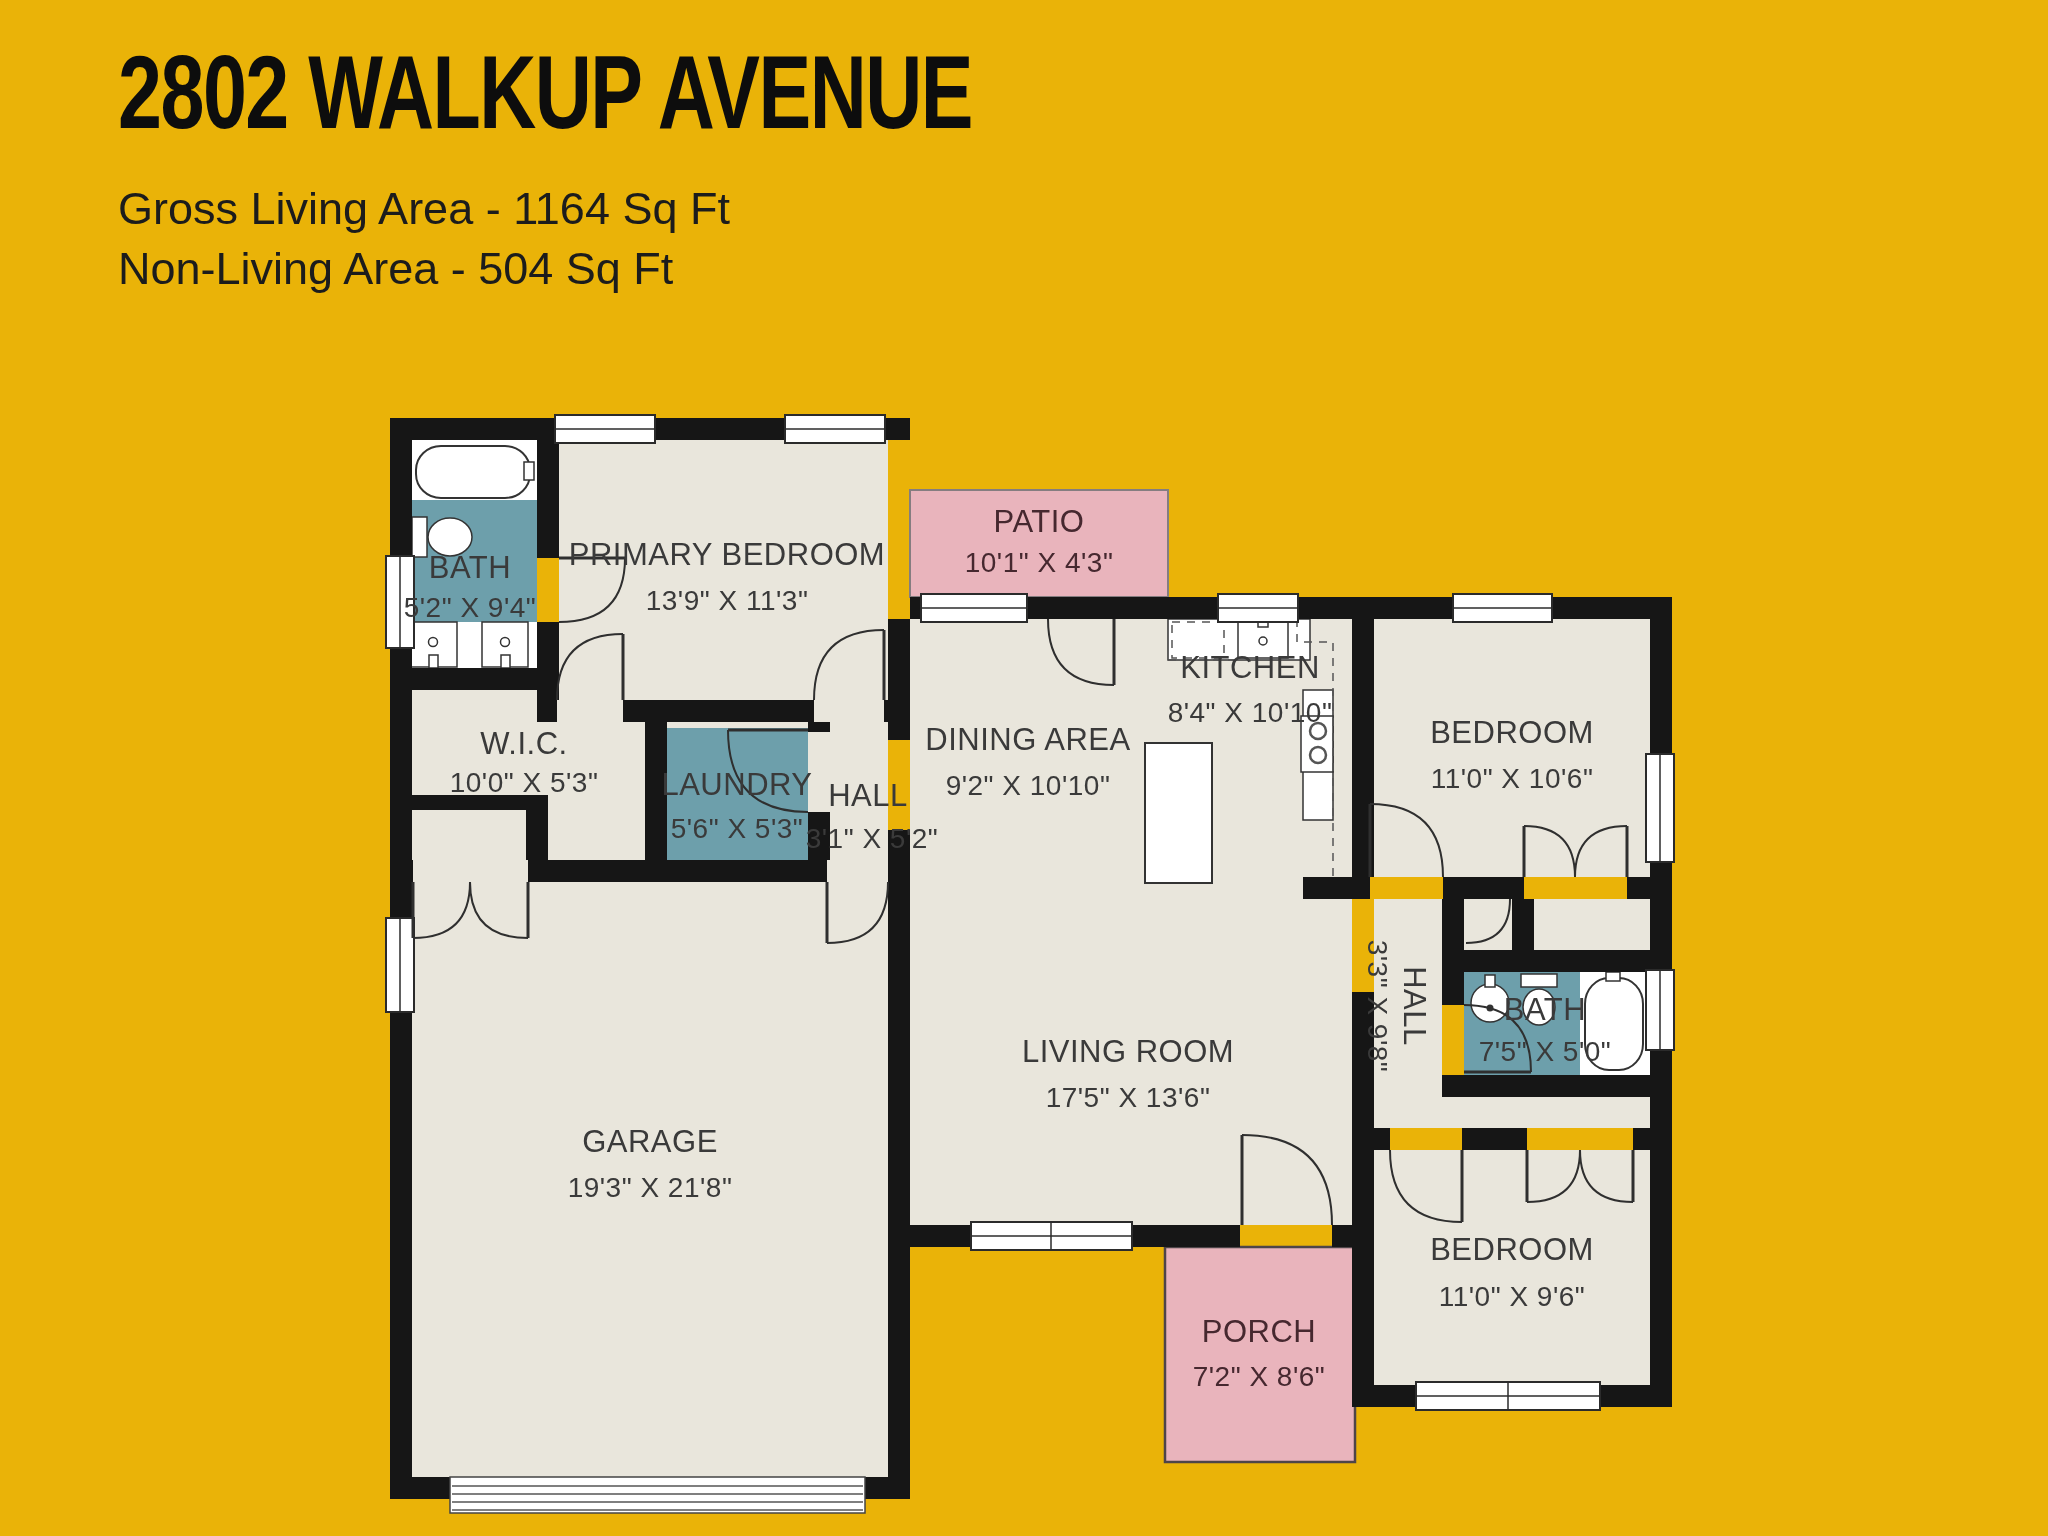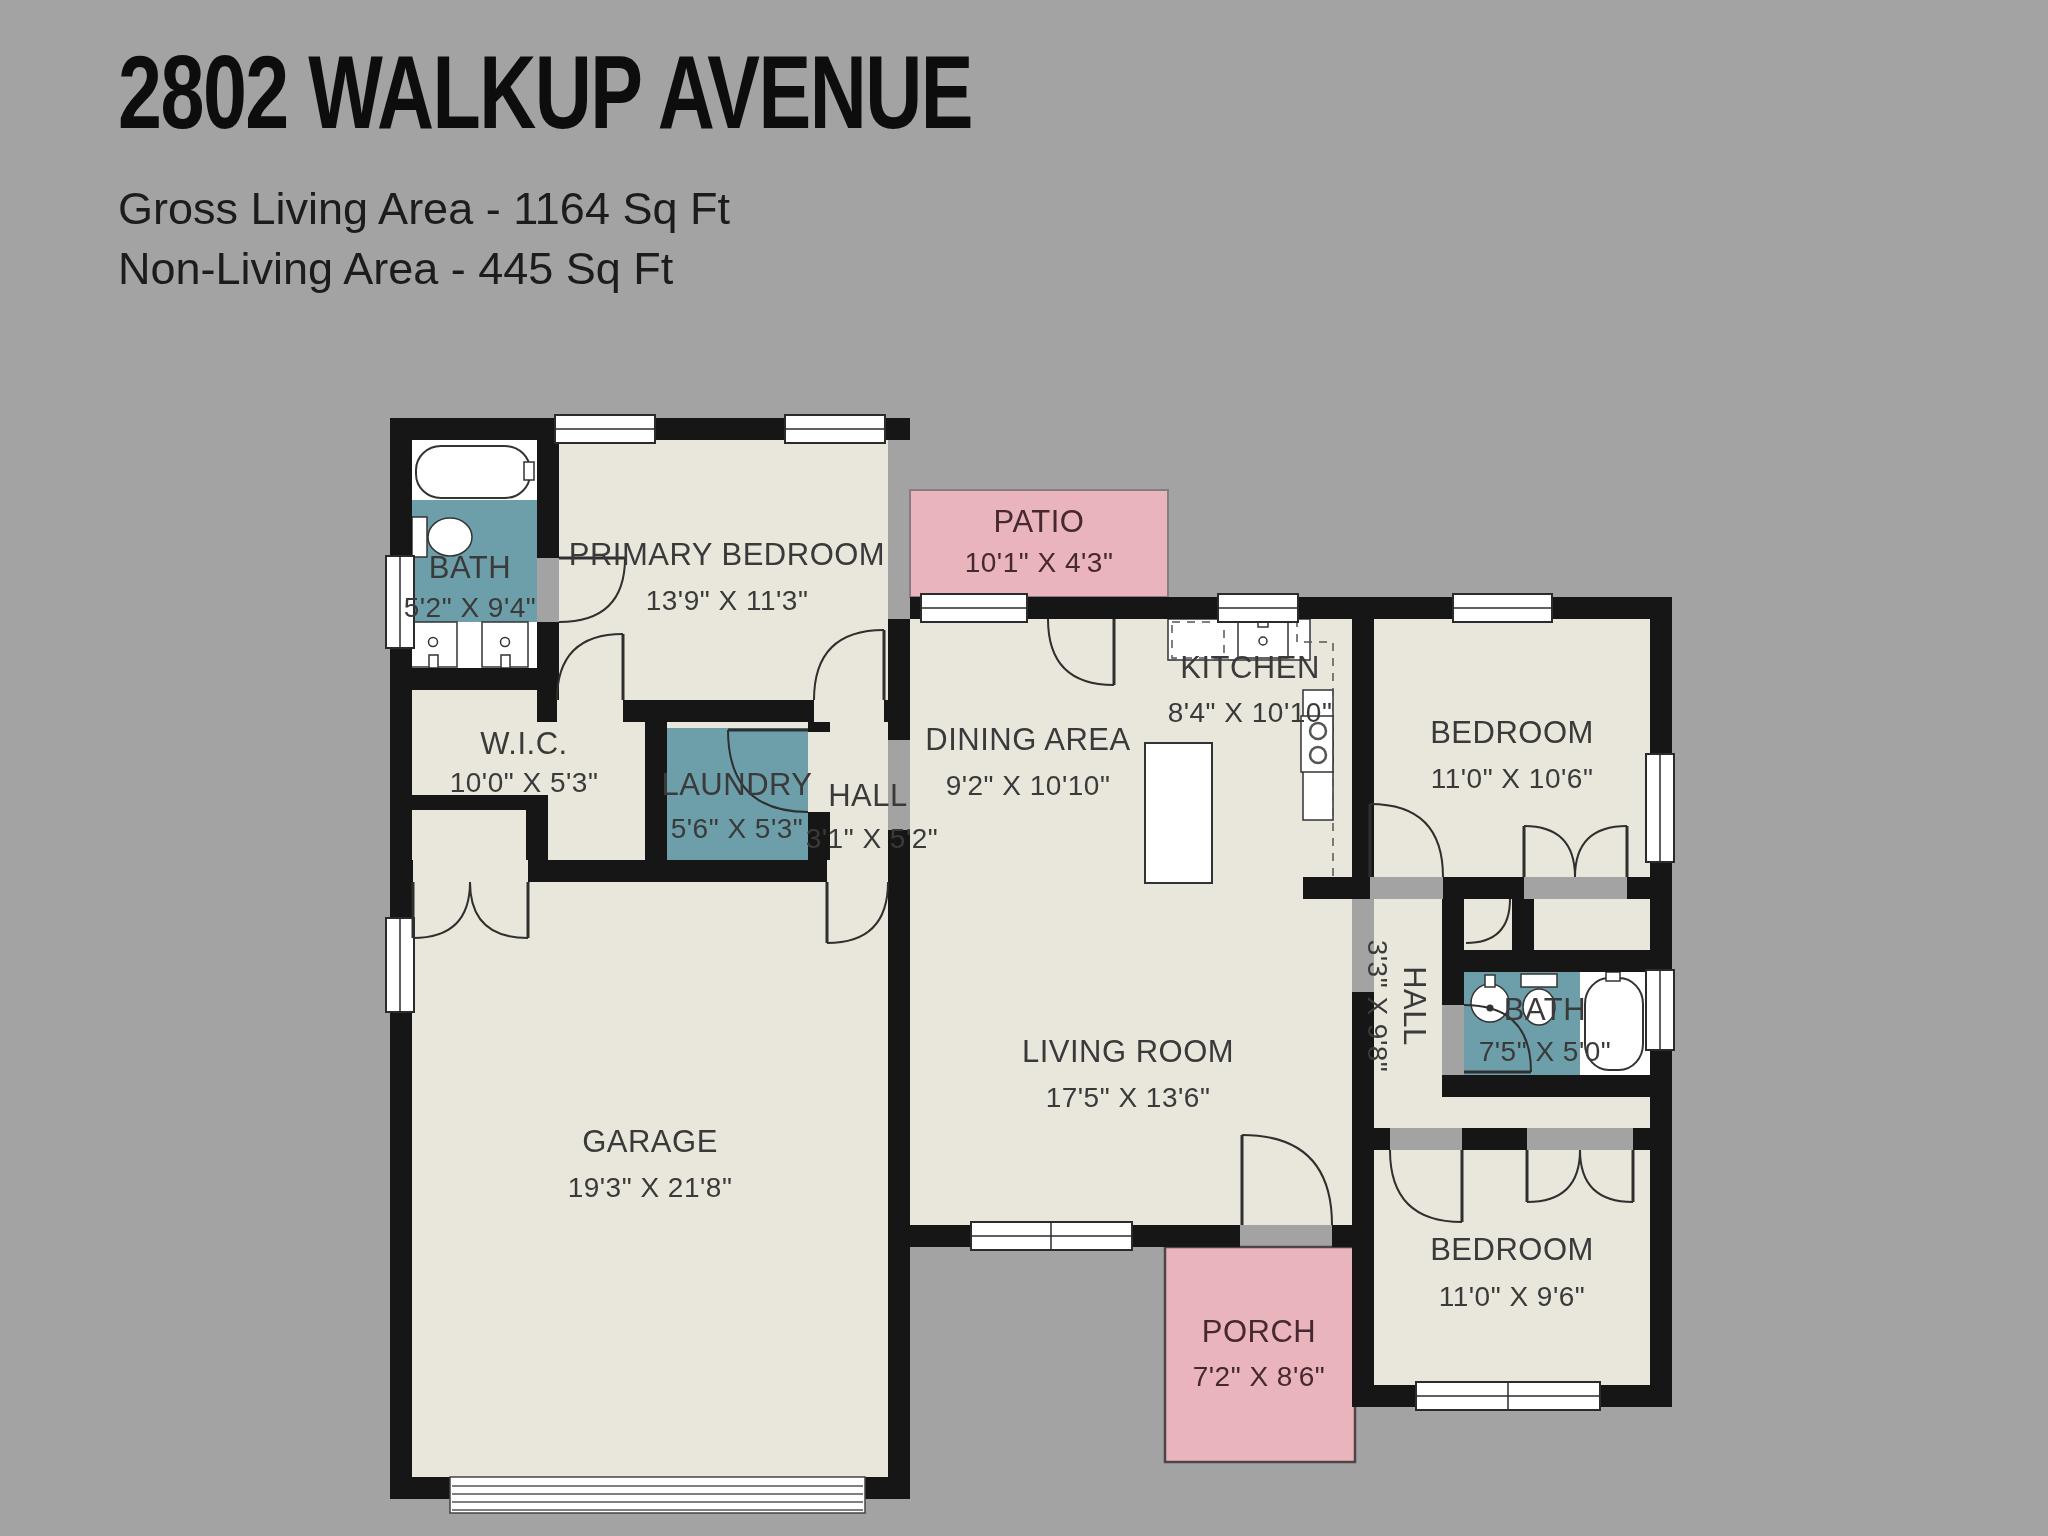--- a/index.html
+++ b/index.html
@@ -1,16 +1,16 @@
 <!DOCTYPE html>
 <html><head>
 <meta charset="utf-8">
 <style>
   html,body{margin:0;padding:0;background:#ffffff;}
-  #page{position:relative;width:2048px;height:1536px;background:#a3a3a3;overflow:hidden;
+  #page{position:relative;width:2048px;height:1536px;background:#eab308;overflow:hidden;
         font-family:"Liberation Sans",sans-serif;}
   #header{position:absolute;left:118px;top:38px;}
   #plan-title{margin:0;font-size:104px;font-weight:900;letter-spacing:-2px;color:#0d0d0d;
       transform:scaleX(0.76);transform-origin:left top;white-space:nowrap;line-height:1.05;}
   .subtitle{font-size:45px;color:#1c1c1c;line-height:1.32;white-space:nowrap;}
   #sub1{margin-top:32px;}
   svg text{font-family:"Liberation Sans",sans-serif;letter-spacing:0.5px;}
   .rname{font-size:31px;fill:#3a3a3a;}
   .rdims{font-size:28px;fill:#3a3a3a;}
   .pinklbl{fill:#46282f;}
@@ -24,21 +24,21 @@
   .dash{fill:none;stroke:#555555;stroke-width:1.5;stroke-dasharray:8 7;}
 </style>
 </head>
 <body>
 
 <div id="page">
 
   <div id="header">
     <h1 id="plan-title">2802 WALKUP AVENUE</h1>
     <div class="subtitle" id="sub1">Gross Living Area - 1164 Sq Ft</div>
-    <div class="subtitle" id="sub2">Non-Living Area - 445 Sq Ft</div>
+    <div class="subtitle" id="sub2">Non-Living Area - 504 Sq Ft</div>
   </div>
 
   <svg width="2048" height="1536" viewBox="0 0 2048 1536" style="position:absolute;left:0;top:0;">
 
     <g>
       <rect x="910" y="490" width="258" height="107" fill="#e9b4bc" stroke="#857d80" stroke-width="2"></rect>
     </g>
     <g>
       <rect x="1165" y="1247" width="190" height="215" fill="#e9b4bc" stroke="#4e4549" stroke-width="2.5"></rect>
     </g>

